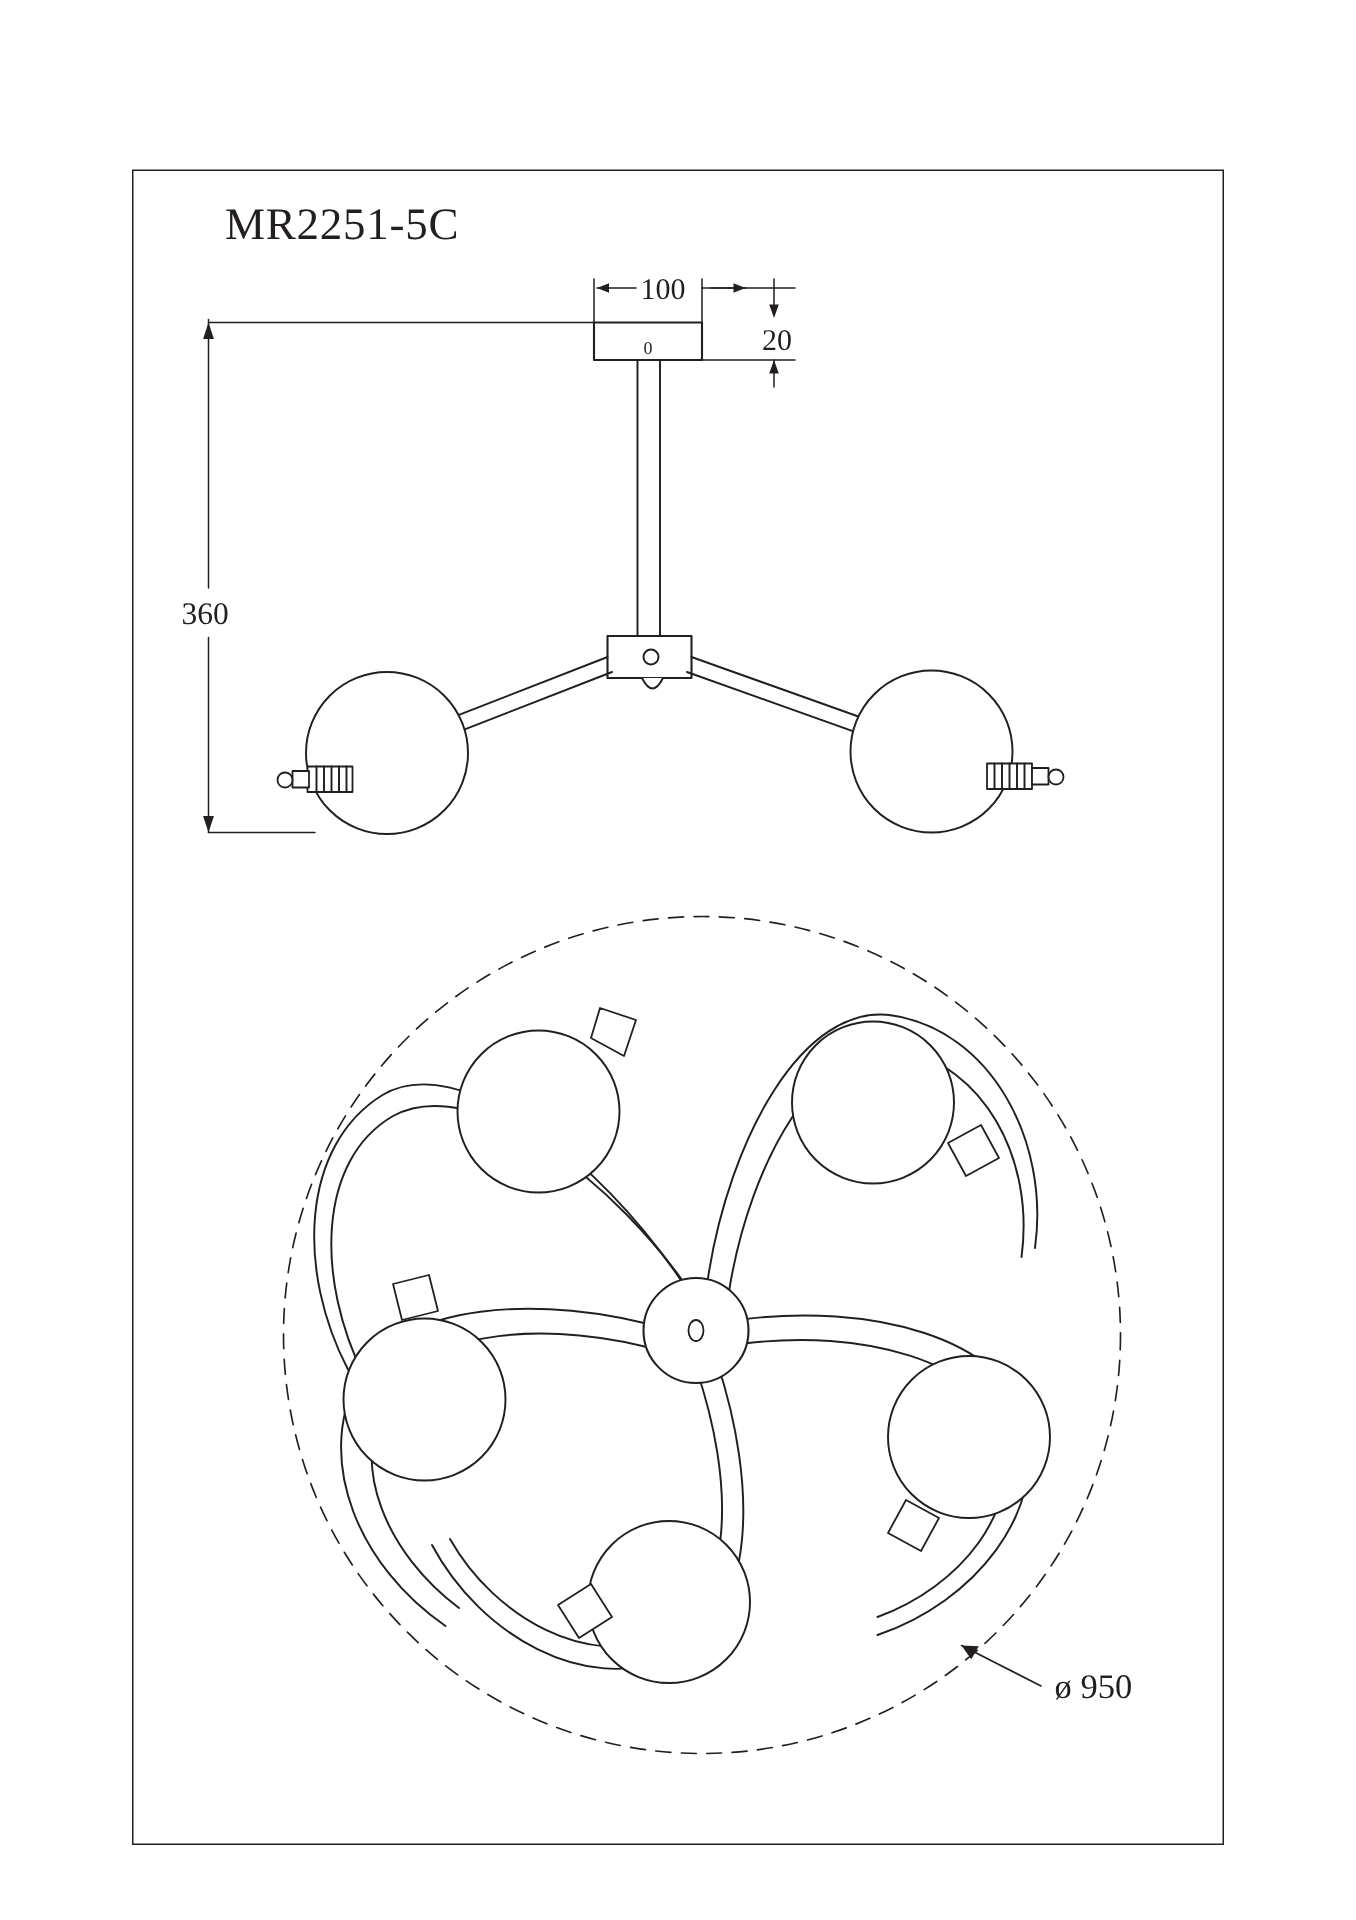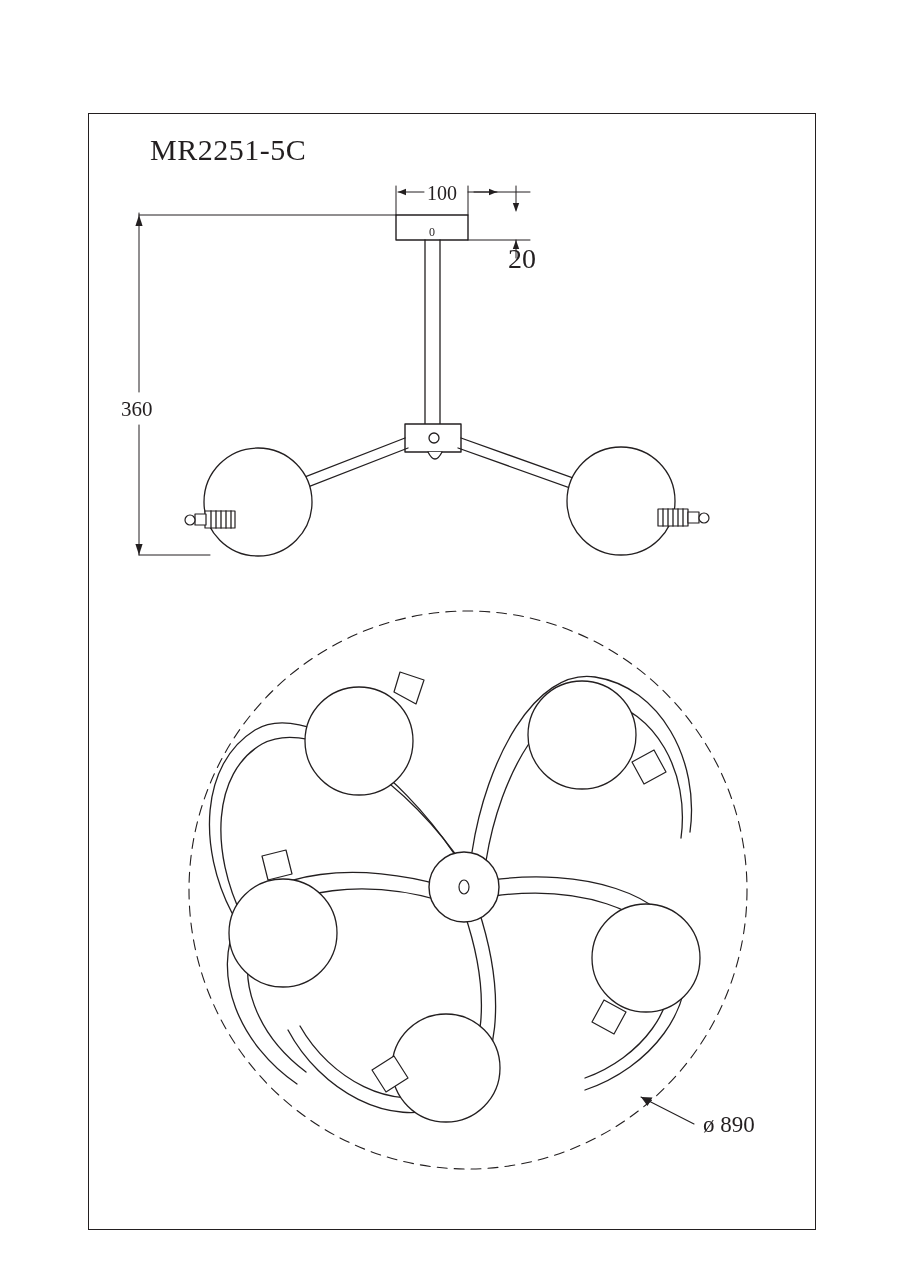--- a/index.html
+++ b/index.html
@@ -41,38 +41,38 @@
     white-space: nowrap;
   }
   .dim-label {
     position: absolute;
     font-family: "Liberation Serif", serif;
     color: #231f20;
     white-space: nowrap;
     text-align: center;
   }
   .dim-100 { left: 427px; top: 182px; font-size: 20px; }
-  .dim-20  { left: 508px; top: 216px; font-size: 28px; margin-top: 27px; }
+  .dim-20  { left: 508px; top: 216px; font-size: 20px; }
   .dim-360 { left: 121px; top: 397px; font-size: 21px; }
   .dim-580 { left: 703px; top: 1112px; font-size: 23px; }
   svg { position: absolute; left: 0; top: 0; }
 </style>
 </head>
 <body>
 
 <div id="sheet">
 
   <div class="frame"></div>
 
   <div class="model-title">MR2251-5C</div>
 
   <div class="dim-label dim-100">100</div>
   <div class="dim-label dim-20">20</div>
   <div class="dim-label dim-360">360</div>
-  <div class="dim-label dim-580">ø 890</div>
+  <div class="dim-label dim-580">ø 950</div>
 
   <svg width="904" height="1280" viewBox="0 0 904 1280">
     <g fill="none" stroke="#231f20" stroke-width="1.3" stroke-linecap="round" stroke-linejoin="round">
 
       <g>
 
         <rect x="396" y="215" width="72" height="25" fill="#ffffff" stroke="#231f20" stroke-width="1.4"></rect>
         <text x="432" y="236" font-family="Liberation Serif, serif" font-size="12" fill="#231f20" text-anchor="middle" stroke="none">0</text>
 
         <line x1="425" y1="240" x2="425" y2="424"></line>

